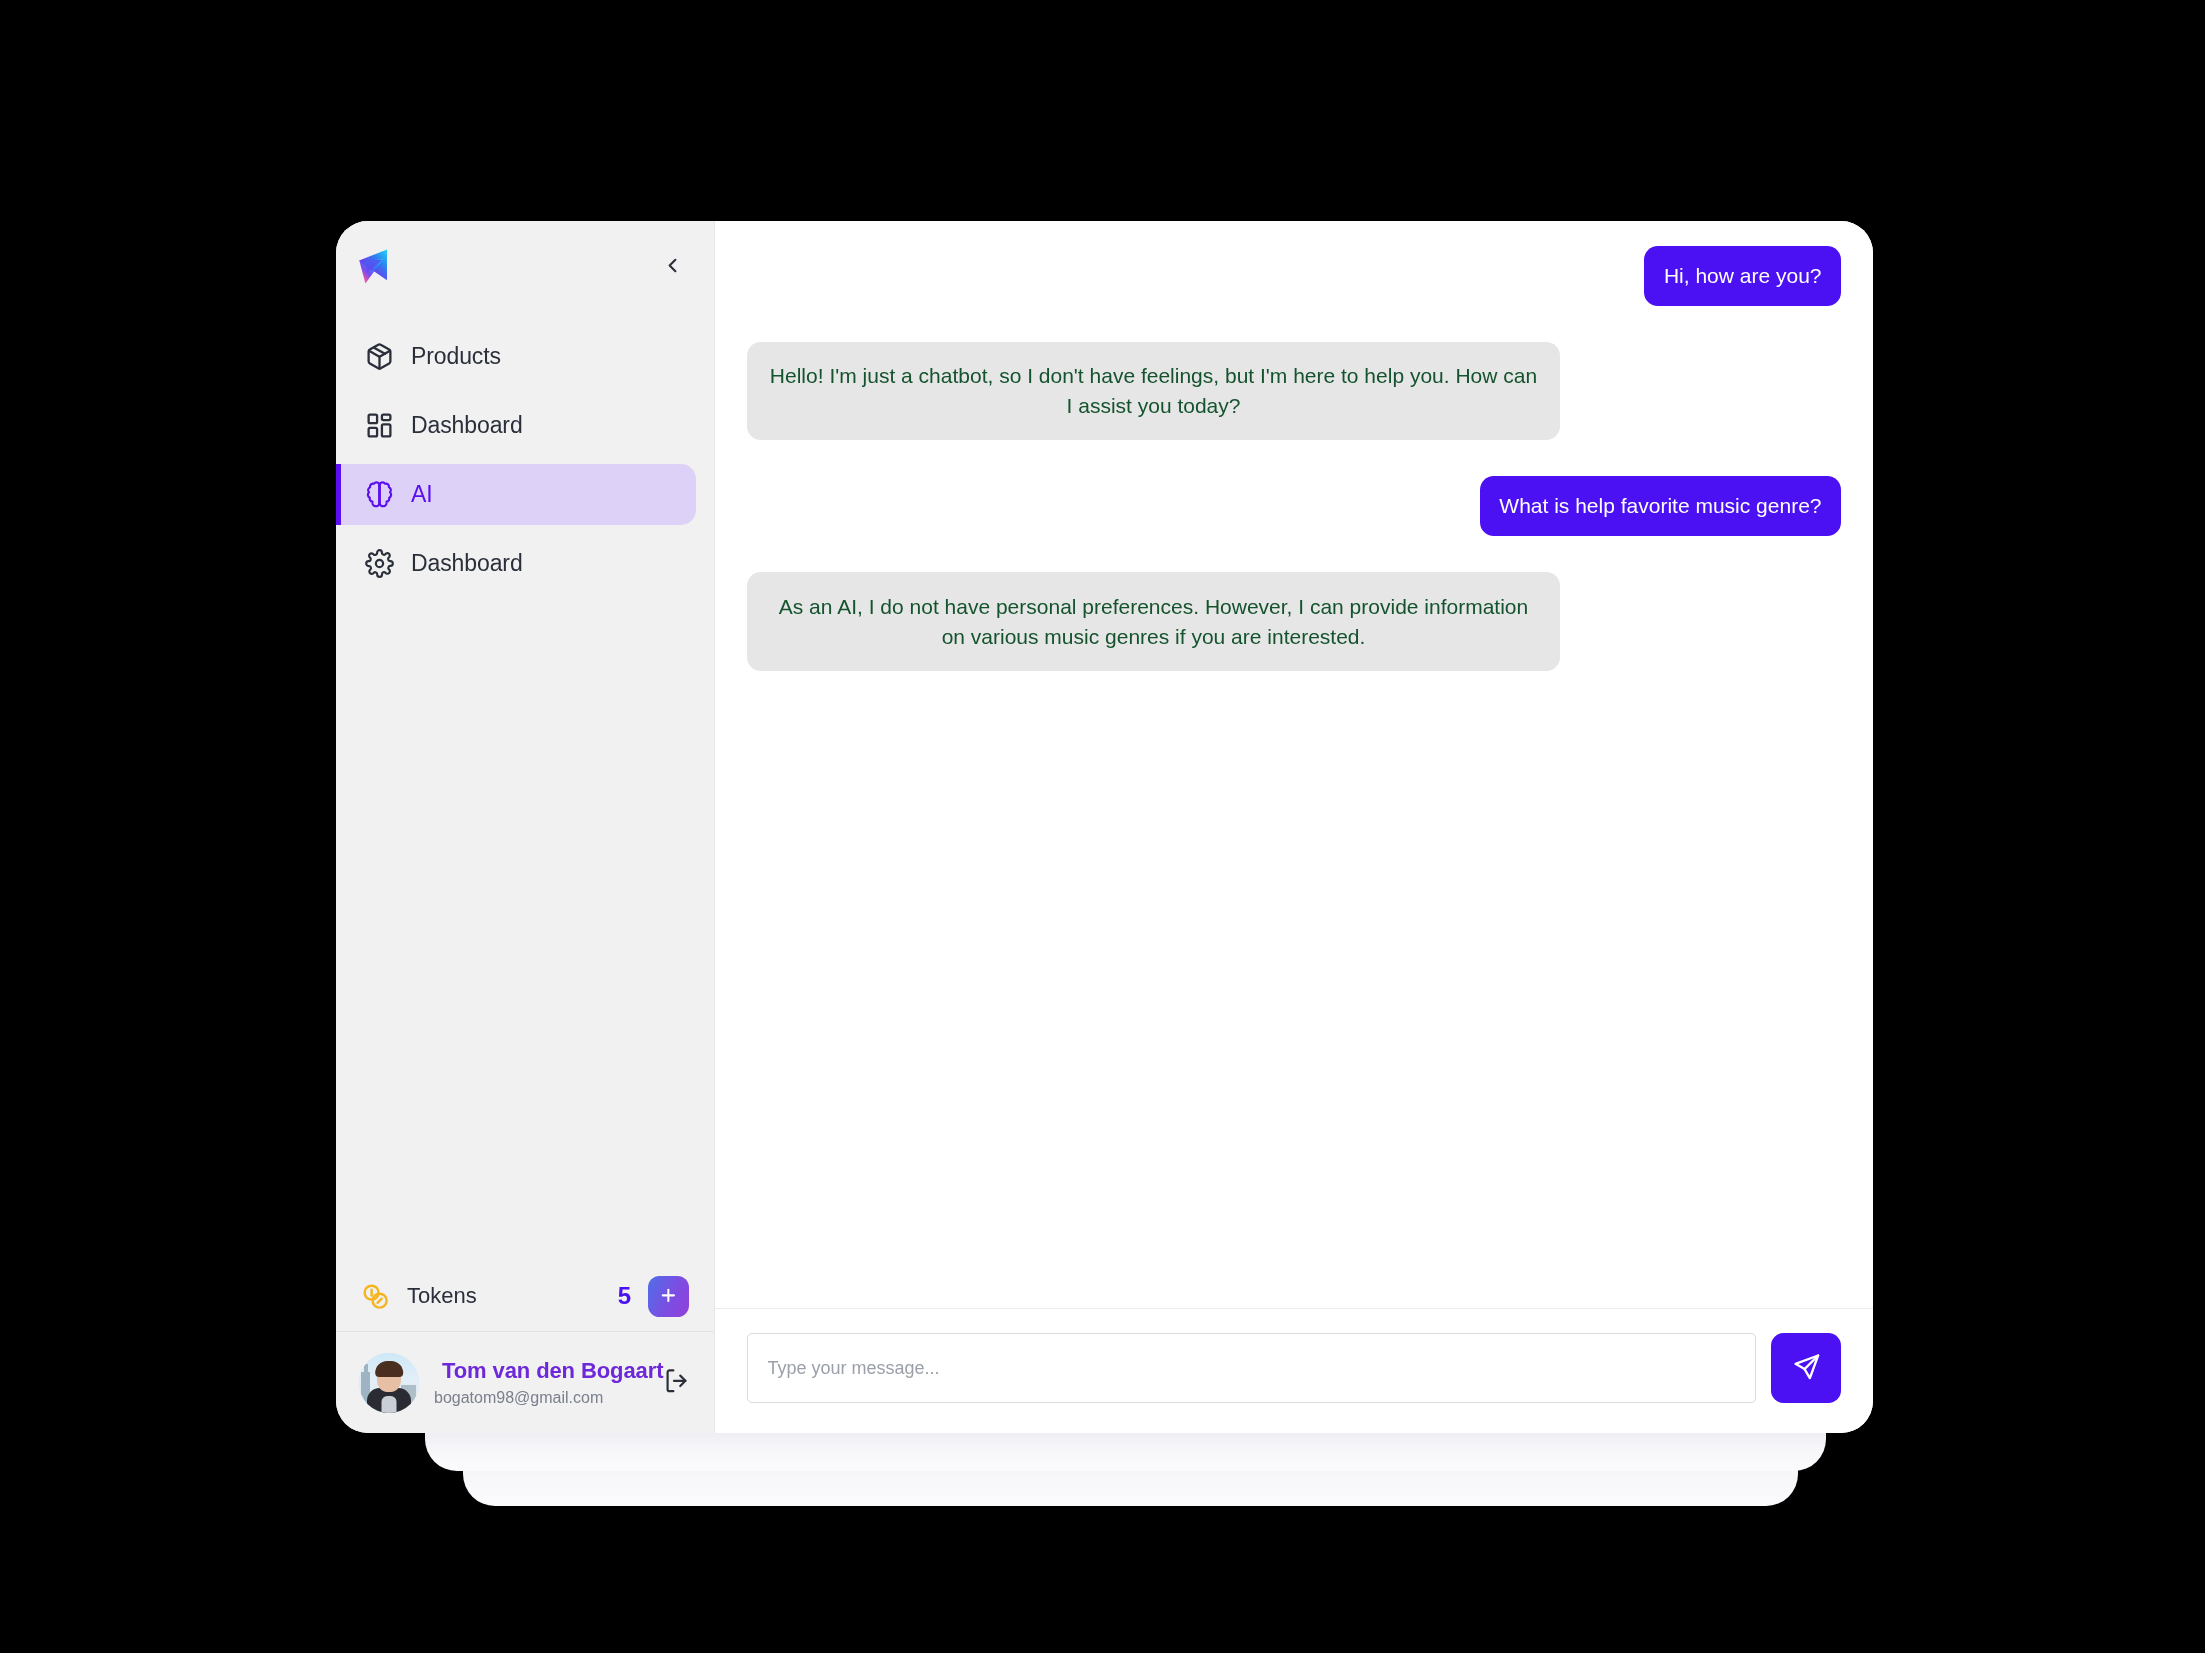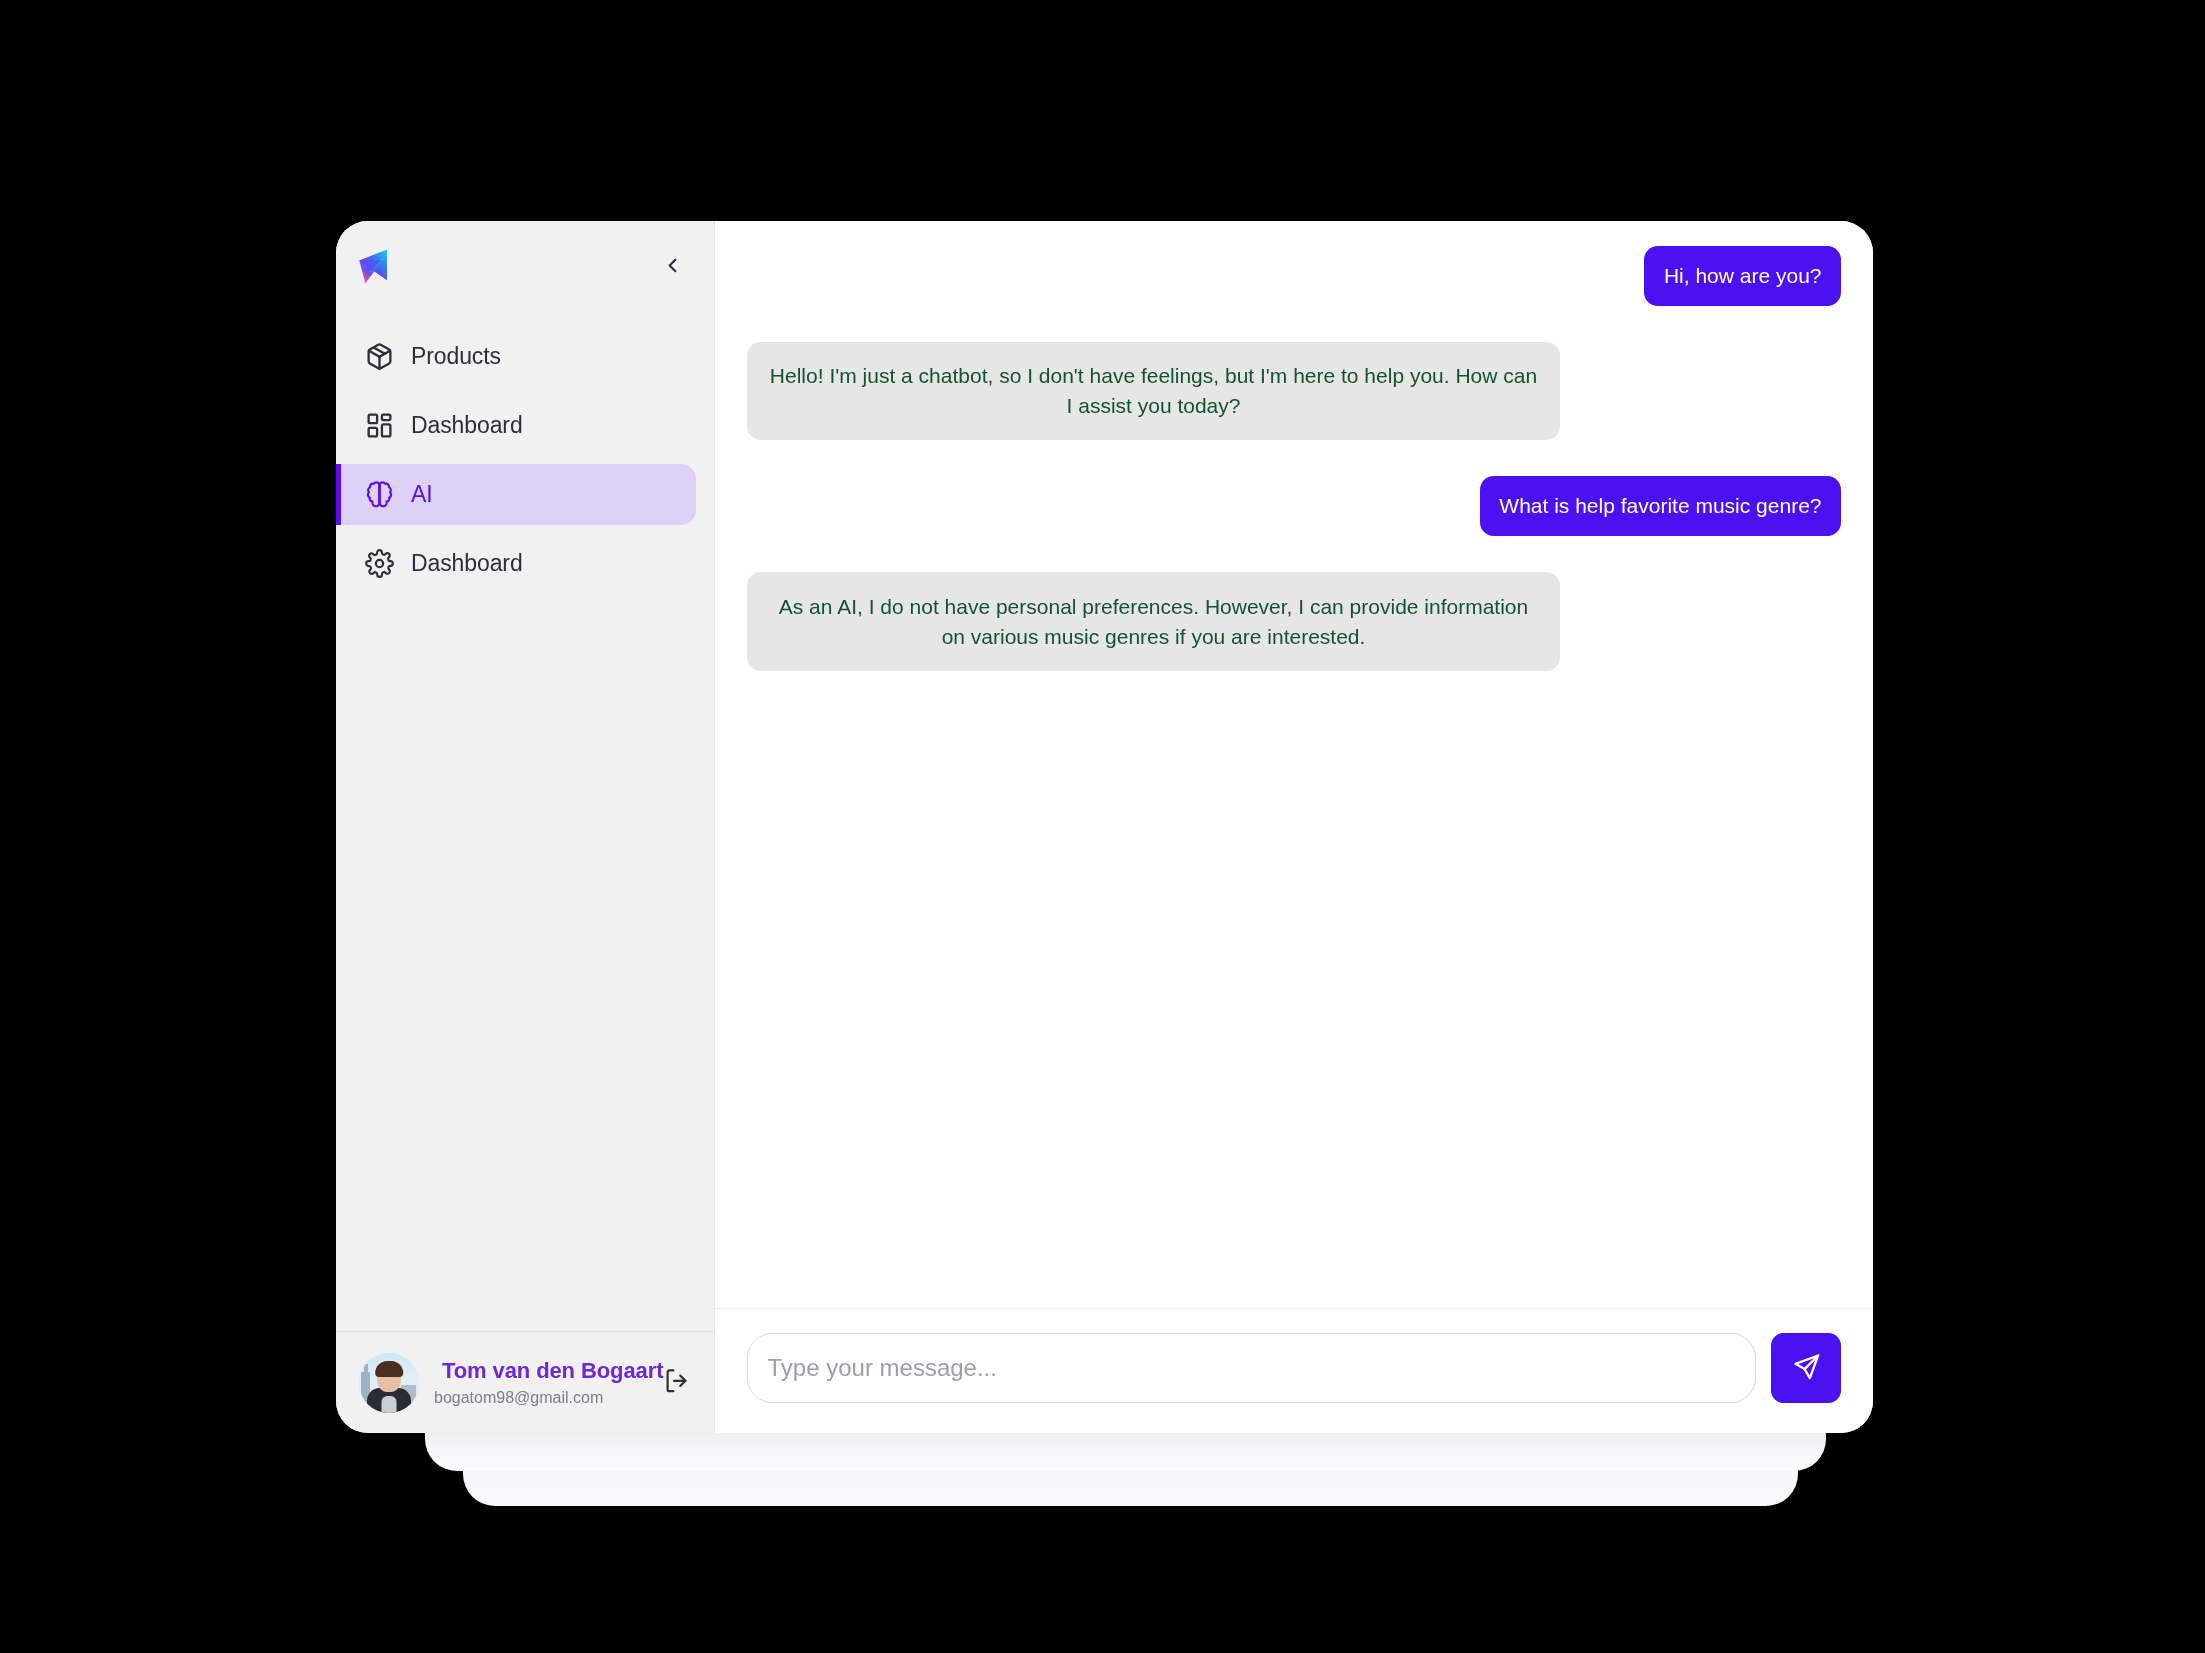--- a/index.html
+++ b/index.html
@@ -204,23 +204,23 @@
   .composer-wrap{
     border-top:1.1px solid #ececec;
     padding:24px 32px 30px 32px;
     display:flex;align-items:center;gap:15px;
     box-sizing:border-box;
   }
   .composer-input{
     flex:1 1 auto;
     height:70px;
     border:1.1px solid #dcdcdf;
-    border-radius:25px;
+    border-radius:5px;
     background:#ffffff;
-    font-size:24px;
+    font-size:18px;
     color:#22262f;
     padding:0 19.5px;
     box-sizing:border-box;
     outline:none;
     font-family:"Liberation Sans", sans-serif;
   }
   .composer-input::placeholder{ color:#9a9fa9; }
   .send-btn{
     width:70px;height:70px;flex:0 0 70px;
     border-radius:12.6px;
@@ -315,20 +315,40 @@
             <path d="M19.4 15a1.6 1.6 0 0 0 .3 1.8l.1.1a2 2 0 1 1-2.8 2.8l-.1-.1a1.6 1.6 0 0 0-1.8-.3 1.6 1.6 0 0 0-1 1.5V21a2 2 0 1 1-4 0v-.1a1.6 1.6 0 0 0-1-1.5 1.6 1.6 0 0 0-1.8.3l-.1.1a2 2 0 1 1-2.8-2.8l.1-.1a1.6 1.6 0 0 0 .3-1.8 1.6 1.6 0 0 0-1.5-1H3a2 2 0 1 1 0-4h.1a1.6 1.6 0 0 0 1.5-1 1.6 1.6 0 0 0-.3-1.8l-.1-.1a2 2 0 1 1 2.8-2.8l.1.1a1.6 1.6 0 0 0 1.8.3h.1a1.6 1.6 0 0 0 1-1.5V3a2 2 0 1 1 4 0v.1a1.6 1.6 0 0 0 1 1.5 1.6 1.6 0 0 0 1.8-.3l.1-.1a2 2 0 1 1 2.8 2.8l-.1.1a1.6 1.6 0 0 0-.3 1.8v.1a1.6 1.6 0 0 0 1.5 1H21a2 2 0 1 1 0 4h-.1a1.6 1.6 0 0 0-1.5 1z"></path>
           </svg>
         </span>
         <span class="nav-label">Dashboard</span>
       </div>
 
     </nav>
 
     <div class="sidebar-spacer"></div>
 
+    <div class="tokens-row">
+      <span class="coins-ico">
+        <svg width="31" height="31" viewBox="0 0 24 24" fill="none" stroke="#f5b522" stroke-width="1.9" stroke-linecap="round" stroke-linejoin="round">
+          <circle cx="9" cy="9" r="5.4"></circle>
+            <path d="M9 6.7v4.6"></path>
+          <circle cx="15.2" cy="15.2" r="5.4"></circle>
+            <path d="M13.6 16.9l3.2-3.2"></path>
+        </svg>
+      </span>
+      <span class="tokens-label">Tokens</span>
+      <span class="tokens-count">5</span>
+      <button class="tokens-add">
+        <span>
+          <svg width="20.7" height="20.7" viewBox="0 0 24 24" fill="none" stroke="#ffffff" stroke-width="2.4" stroke-linecap="round">
+              <line x1="12" y1="5.5" x2="12" y2="18.5"></line>
+              <line x1="5.5" y1="12" x2="18.5" y2="12"></line>
+            </svg>
+        </span>
+      </button>
+    </div>
 
     <div class="sidebar-divider"></div>
 
     <div class="user-row">
       <div class="avatar">
         <div class="sky"></div>
           <div class="bldg1"></div>
           <div class="bldg3"></div>
           <div class="bldg2"></div>
         <div class="ground"></div>

